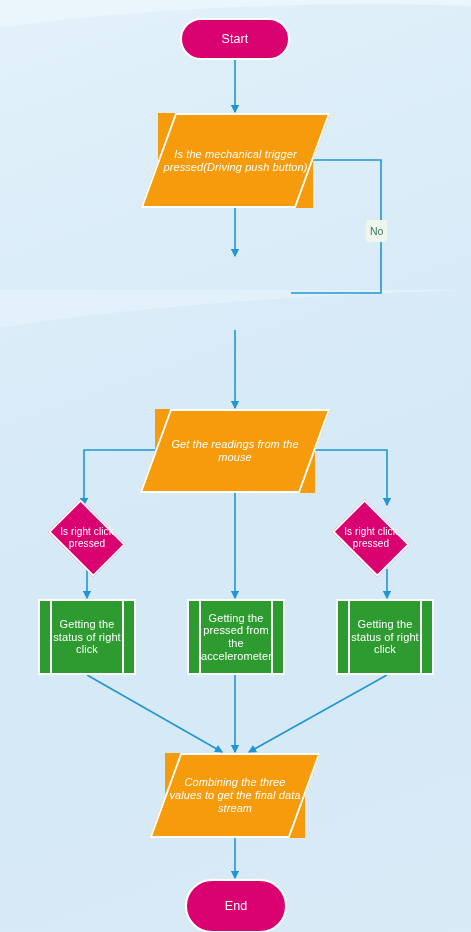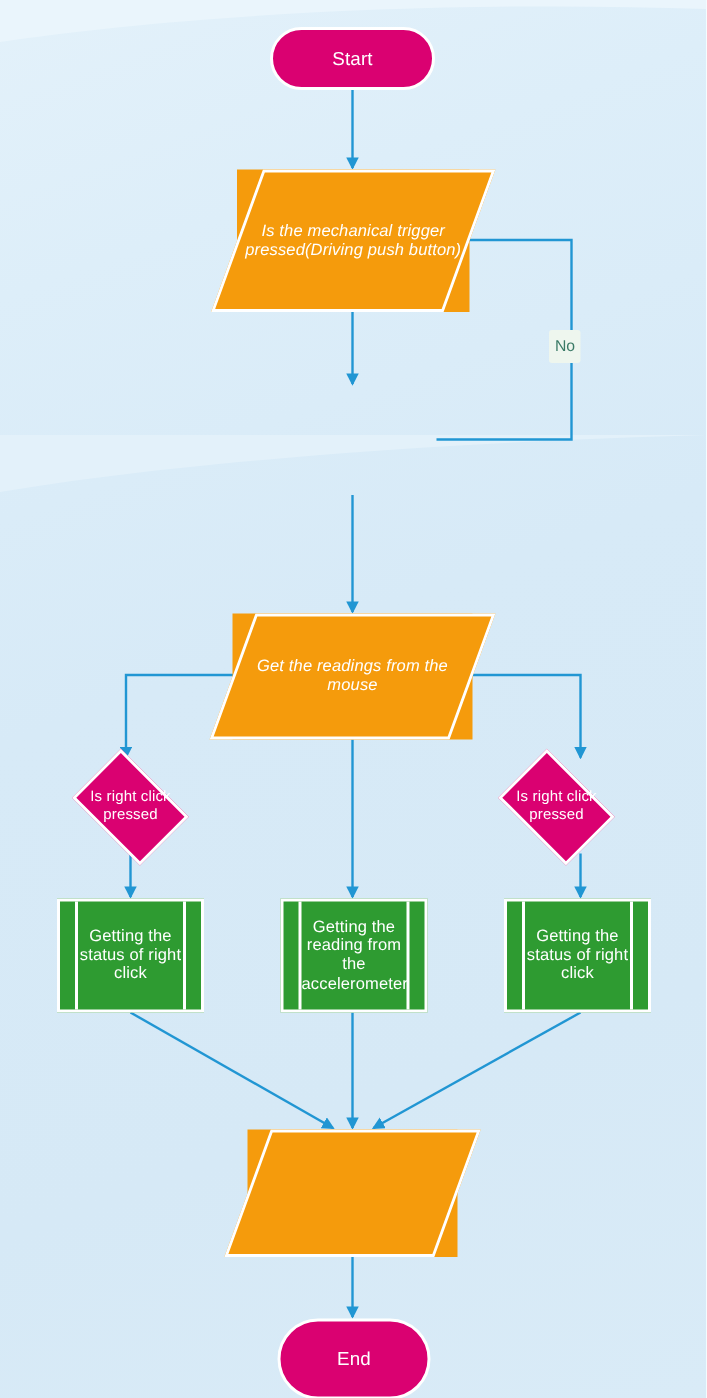--- a/index.html
+++ b/index.html
@@ -209,30 +209,31 @@
 
   <div class="node process" style="left:38px; top:599px; width:98px; height:76px;">
     <span class="bar bar-left"></span>
     <span class="bar bar-right"></span>
     <span class="node-label" style="padding:0 12px;">Getting the status of right click</span>
   </div>
 
   <div class="node process" style="left:187px; top:599px; width:98px; height:76px;">
     <span class="bar bar-left"></span>
     <span class="bar bar-right"></span>
-    <span class="node-label" style="padding:0 12px;">Getting the reading from the accelerometer</span>
+    <span class="node-label" style="padding:0 12px;">Getting the pressed from the accelerometer</span>
   </div>
 
   <div class="node process" style="left:336px; top:599px; width:98px; height:76px;">
     <span class="bar bar-left"></span>
     <span class="bar bar-right"></span>
     <span class="node-label" style="padding:0 12px;">Getting the status of right click</span>
   </div>
 
   <div class="node parallelogram" style="left:165px; top:753px; width:140px; height:85px;">
     <span class="skew-fill"></span>
+    <span class="node-label">Combining the three values to get the final data stream</span>
   </div>
 
   <div class="node terminator" style="left:185px; top:879px; width:102px; height:54px;justify-content:flex-end;">
     <span class="node-label">End</span>
   </div>
 
 </div>
 
 </body></html>

